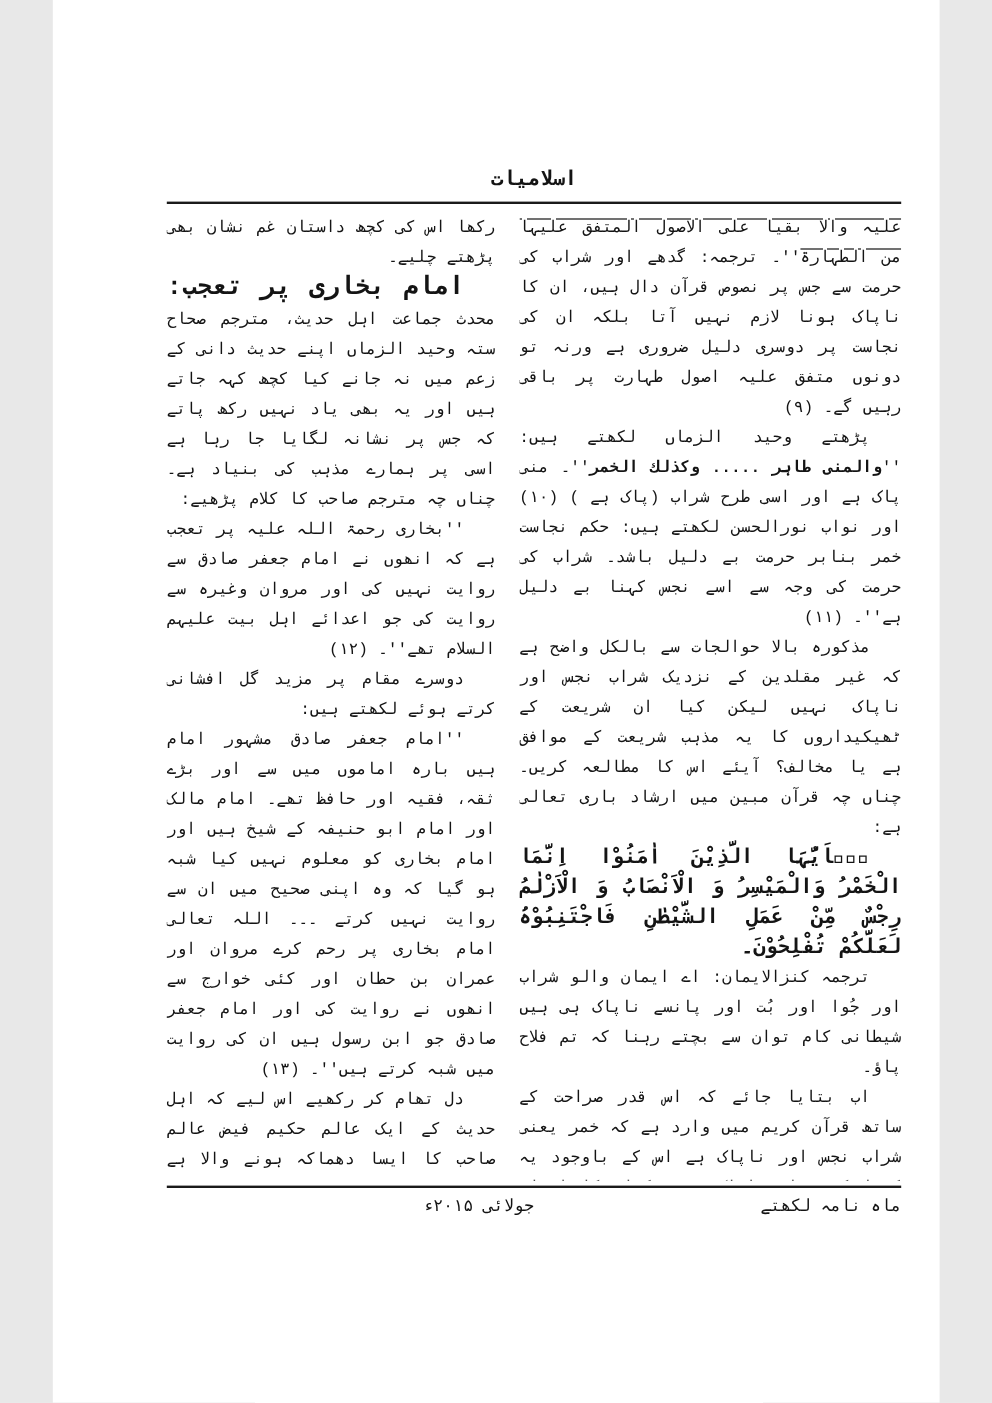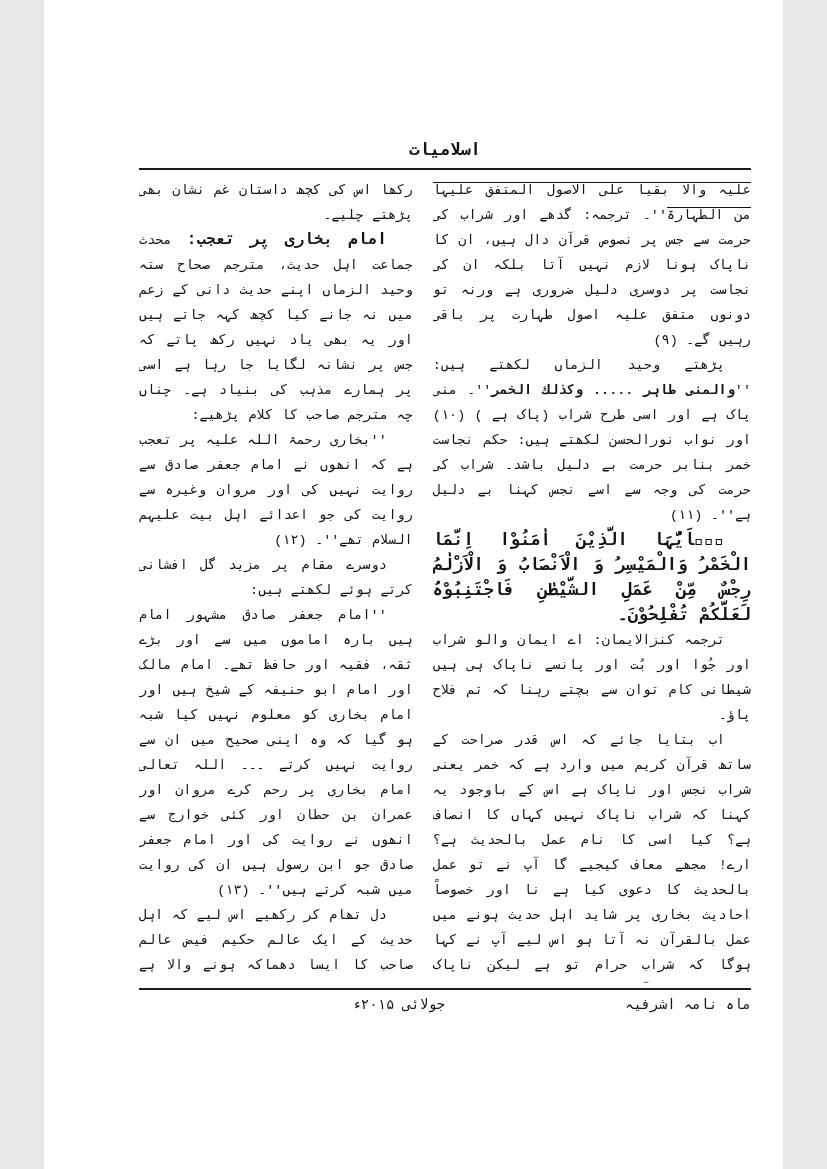--- a/index.html
+++ b/index.html
@@ -45,21 +45,21 @@
     font-size:13.5px;
     line-height:25px;
     text-align:justify;
     text-justify:inter-word;
     word-spacing:.5px;
   }
   .para.indent{text-indent:26px;}
   .para.verse{font-weight:bold;font-size:17px;}
   .b{font-weight:bold;}
   .o{text-decoration:overline;}
-  .lead{font-weight:bold;font-size:16px;}
+  .lead{font-weight:bold;font-size:21px;}
   .footer{
     position:absolute;
     right:32px;left:95px;
     top:988px;
   }
   .footer-rule{
     border:0;border-top:2px solid #1a1a1a;
     margin:0 0 6px 0;
   }
   .footer-row{
@@ -78,37 +78,38 @@
 <div class="page">
 
   <div class="content">
     <div class="running-head">اسلامیات</div>
     <hr class="head-rule">
 
     <div class="columns">
       <div class="col col-first" id="col-first">
           <p class="para"><span class="o">علیہ والا بقیا علی الاصول المتفق علیہا من الطہارۃ</span><span>''۔ ترجمہ: گدھے اور شراب کی حرمت سے جس پر نصوص قرآن دال ہیں، ان کا ناپاک ہونا لازم نہیں آتا بلکہ ان کی نجاست پر دوسری دلیل ضروری ہے ورنہ تو دونوں متفق علیہ اصول طہارت پر باقی رہیں گے۔ (۹)</span></p>
           <p class="para indent"><span>پڑھتے وحید الزماں لکھتے ہیں: ''</span><span class="b">والمنی طاہر ..... وکذلك الخمر</span><span>''۔ منی پاک ہے اور اسی طرح شراب (پاک ہے ) (۱۰) اور نواب نورالحسن لکھتے ہیں: حکم نجاست خمر بنابر حرمت بے دلیل باشد۔ شراب کی حرمت کی وجہ سے اسے نجس کہنا بے دلیل ہے''۔ (۱۱)</span></p>
+          <p class="para indent"><span>مذکورہ بالا حوالجات سے بالکل واضح ہے کہ غیر مقلدین کے نزدیک شراب نجس اور ناپاک نہیں لیکن کیا ان شریعت کے ٹھیکیداروں کا یہ مذہب شریعت کے موافق ہے یا مخالف؟ آیئے اس کا مطالعہ کریں۔ چناں چہ قرآن مبین میں ارشاد باری تعالی ہے:</span></p>
           <p class="para indent verse"><span>یٰۤاَیُّہَا الَّذِیْنَ اٰمَنُوْا اِنَّمَا الْخَمْرُ وَالْمَیْسِرُ وَ الْاَنْصَابُ وَ الْاَزْلٰمُ رِجْسٌ مِّنْ عَمَلِ الشَّیْطٰنِ فَاجْتَنِبُوْہُ لَعَلَّکُمْ تُفْلِحُوْنَ۔</span></p>
           <p class="para indent"><span>ترجمہ کنزالایمان: اے ایمان والو شراب اور جُوا اور بُت اور پانسے ناپاک ہی ہیں شیطانی کام توان سے بچتے رہنا کہ تم فلاح پاؤ۔</span></p>
           <p class="para indent"><span>اب بتایا جائے کہ اس قدر صراحت کے ساتھ قرآن کریم میں وارد ہے کہ خمر یعنی شراب نجس اور ناپاک ہے اس کے باوجود یہ کہنا کہ شراب ناپاک نہیں کہاں کا انصاف ہے؟ کیا اسی کا نام عمل بالحدیث ہے؟ ارے! مجھے معاف کیجیے گا آپ نے تو عمل بالحدیث کا دعوی کیا ہے نا اور خصوصاً احادیث بخاری پر شاید اہل حدیث ہونے میں عمل بالقرآن نہ آتا ہو اس لیے آپ نے کہا ہوگا کہ شراب حرام تو ہے لیکن ناپاک نہیں۔ واہ! آپ کے اس عمل بالحدیث کے جذبے کو سلام۔ شاید عمل بالحدیث کے اس میدان میں کوئی بھی آپ حضرات پر گوئے سبقت نہیں لے جا سکتا اور کوئی کیوں کر اور کیسے سبقت لے جا سکتا ہے کہ اس میدان میں آپ اتنے آگے نکل چکے کہ عمل بالقرآن کو بھی پس پشت ڈال دیا۔ صحیح بخاری سے تو ایسی تعلیم نہیں ملتی۔</span></p>
         </div>
       <div class="col col-second" id="col-second">
           <p class="para"><span>رکھا اس کی کچھ داستان غم نشان بھی پڑھتے چلیے۔</span></p>
           <p class="para indent"><span class="lead">امام بخاری پر تعجب: </span><span>محدث جماعت اہل حدیث، مترجم صحاح ستہ وحید الزماں اپنے حدیث دانی کے زعم میں نہ جانے کیا کچھ کہہ جاتے ہیں اور یہ بھی یاد نہیں رکھ پاتے کہ جس پر نشانہ لگایا جا رہا ہے اسی پر ہمارے مذہب کی بنیاد ہے۔ چناں چہ مترجم صاحب کا کلام پڑھیے:</span></p>
           <p class="para indent"><span>''بخاری رحمۃ اللہ علیہ پر تعجب ہے کہ انھوں نے امام جعفر صادق سے روایت نہیں کی اور مروان وغیرہ سے روایت کی جو اعدائے اہل بیت علیہم السلام تھے''۔ (۱۲)</span></p>
           <p class="para indent"><span>دوسرے مقام پر مزید گل افشانی کرتے ہوئے لکھتے ہیں:</span></p>
           <p class="para indent"><span>''امام جعفر صادق مشہور امام ہیں بارہ اماموں میں سے اور بڑے ثقہ، فقیہ اور حافظ تھے۔ امام مالک اور امام ابو حنیفہ کے شیخ ہیں اور امام بخاری کو معلوم نہیں کیا شبہ ہو گیا کہ وہ اپنی صحیح میں ان سے روایت نہیں کرتے ۔۔۔ اللہ تعالی امام بخاری پر رحم کرے مروان اور عمران بن حطان اور کئی خوارج سے انھوں نے روایت کی اور امام جعفر صادق جو ابن رسول ہیں ان کی روایت میں شبہ کرتے ہیں''۔ (۱۳)</span></p>
           <p class="para indent"><span>دل تھام کر رکھیے اس لیے کہ اہل حدیث کے ایک عالم حکیم فیض عالم صاحب کا ایسا دھماکہ ہونے والا ہے جسے سن کر نہ جانے کیا کچھ ہو جائے۔ اس نام نہاد عاشق بخاری و امام بخاری نے اپنے عشق کا ایسا خون کیا کہ شاید اپنے ہی ہاتھوں اپنے عشق کا خون کرنے والوں کی تاریخ میں اس سے بڑا اور کوئی واقعہ تلاش کرنے میں کامیابی نہ مل سکے۔ اب زیادہ انتظار مت کیجیے بس درج ذیل (بزبان خویش) عمدہ تبصرے اور (بزبان اہل سنت و جماعت) کہہ لیا جائے کہ امام بخاری کی شان و عظمت پر حملے ملاحظہ کیجیے:</span></p>
           <p class="para indent"><span>''ان محدثین، ان شارحین حدیث، ان سیرت نویس اور ان مفسرین کی تقلیدی ذہنیت پر ماتم کرنے کو جی چاہتا ہے جو اتنی بات کا تجزیہ یا تحقیق کرنے سے بھی عاری تھے کہ یہ واقعہ سرے سے ہی غلط ہے، لیکن اس دینی و تحقیقی جرأت کے فقدان نے ہزاروں المیے پیدا کیے اور پیدا کرتے رہیں گے، ہمارے امام بخاری رحمۃ اللہ علیہ نے اس صحیح بخاری میں جو کچھ درج فرمایا وہ صحیح اور لاریب ہے خواہ اس سے اللہ تعالی کی الوہیت، انبیائے کرام کی عصمت، ازواج مطہرات کی طہارت کی فضائے بسیط میں دھجیاں بکھرتی چلی جائیں، کیا یہ امام</span></p>
         </div>
     </div>
   </div>
 
   <div class="footer">
     <hr class="footer-rule">
     <div class="footer-row">
-      <div class="footer-journal">ماہ نامہ اشرفیہ</div>
+      <div class="footer-journal">ماہ نامہ لکھتے</div>
       <div class="footer-date">جولائی ۲۰۱۵ء</div>
     </div>
   </div>
 
 </div>
 
 </body></html>

